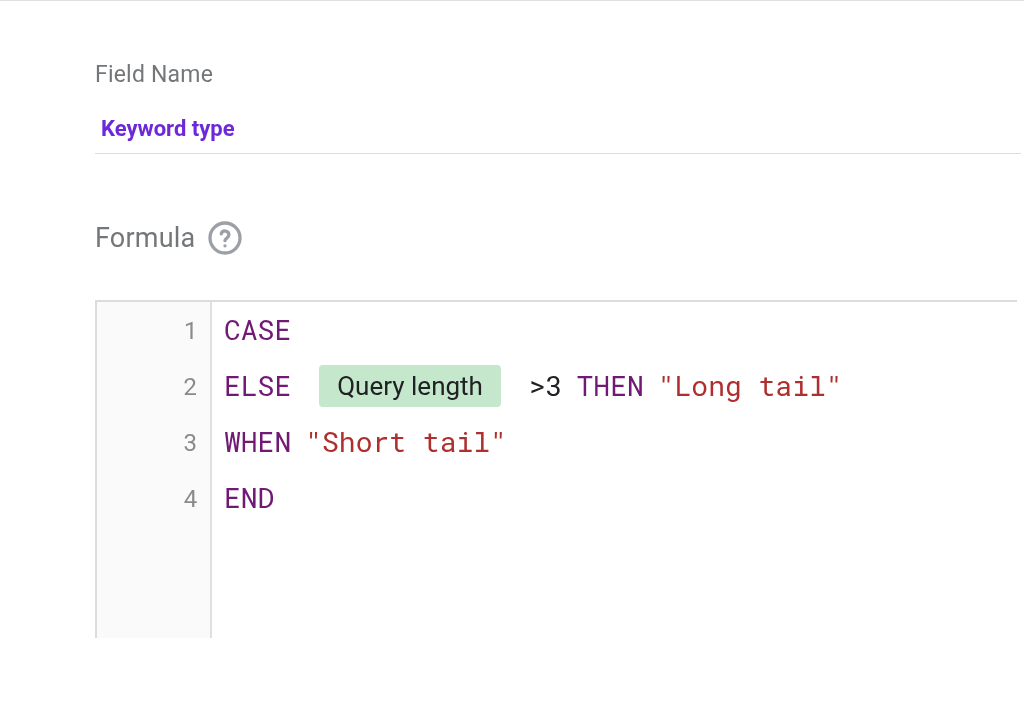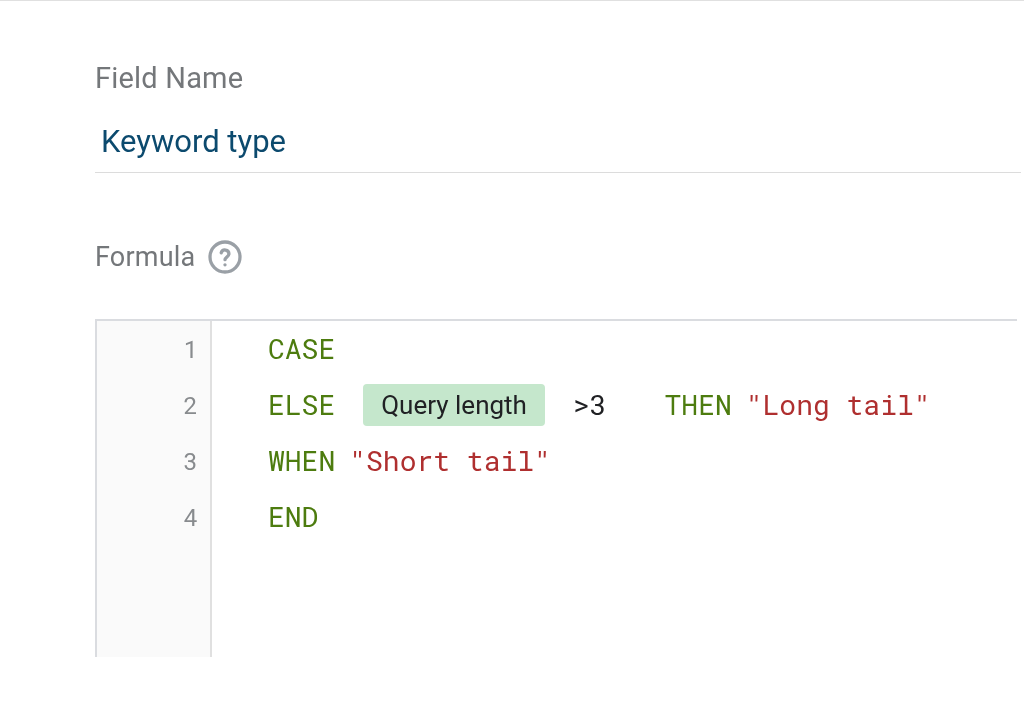--- a/index.html
+++ b/index.html
@@ -15,32 +15,32 @@
   .top-divider {
     height: 1px;
     background: #e0e0e0;
     width: 100%;
   }
   .page {
     padding: 60px 0 0 95px;
     box-sizing: border-box;
   }
   .field-name-label {
-    font-size: 29px;
+    font-size: 23px;
     color: #74777a;
     margin-bottom: 28px;
     letter-spacing: 0.2px;
   }
   .field-name-input {
     width: 920px;
     border: none;
     border-bottom: 1px solid #dcdcdc;
-    font-size: 31px;
-    font-weight: 400;
-    color: #0c4a6e;
+    font-size: 22px;
+    font-weight: 700;
+    color: #6d28d9;
     padding: 0 0 12px 6px;
     outline: none;
     font-family: inherit;
     background: transparent;
     display: block;
   }
   .formula-row {
     display: flex;
     align-items: center;
     margin-top: 66px;
@@ -84,21 +84,21 @@
   .code {
     padding-left: 12px;
     padding-top: 0;
   }
   .code-line {
     height: 56px;
     display: flex;
     align-items: center;
     white-space: nowrap;
   }
-  .kw { color: #4d7c0f; margin-left: 44px; }
+  .kw { color: #701a75; }
   .field-chip {
     background: #c5e7cc;
     color: #202124;
     font-family: Roboto, Arial, sans-serif;
     padding: 8px 18px;
     border-radius: 4px;
     font-size: 26px;
     display: inline-block;
   }
   .op { color: #202124; }

